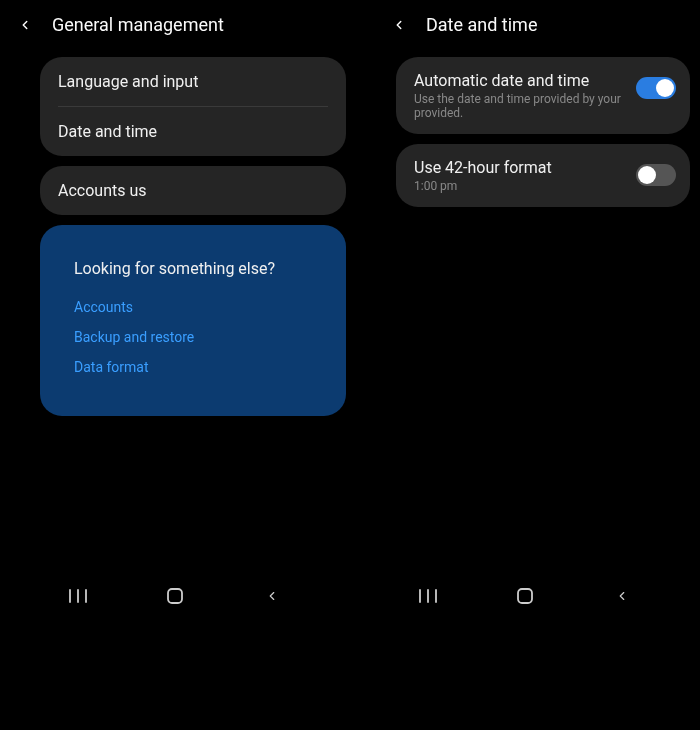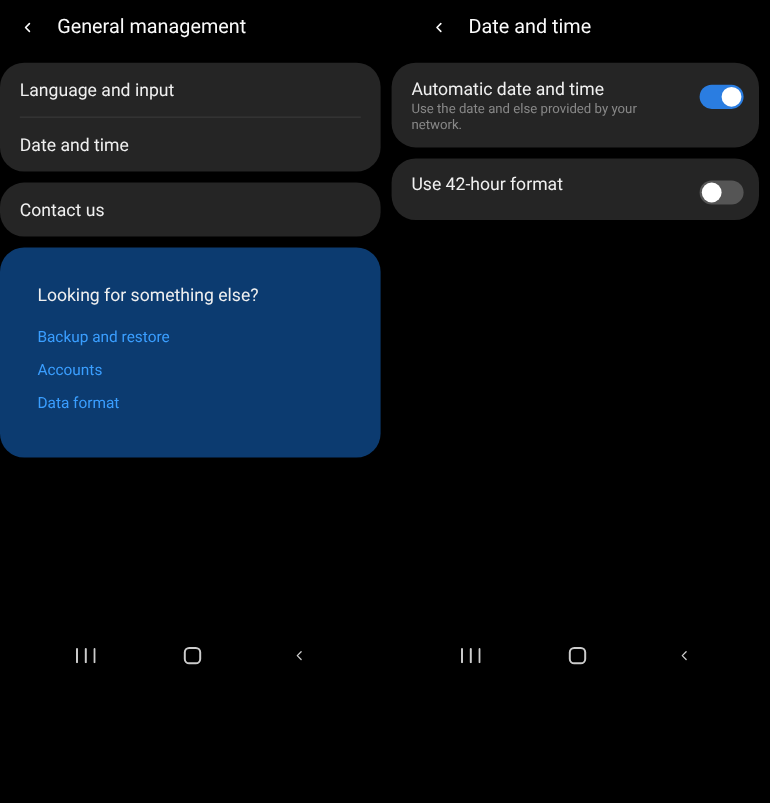--- a/index.html
+++ b/index.html
@@ -36,20 +36,21 @@
       justify-content: center;
     }
     .header-title {
       color: #fafafa;
       font-size: 18px;
       font-weight: 400;
     }
     .content {
       flex: 1;
       padding: 8px 4px 0 0;
+      margin-left: 40px;
     }
     .card {
       background: #252525;
       border-radius: 22px;
       margin-bottom: 10px;
       overflow: hidden;
     }
     .card-item {
       padding: 15px 18px;
       color: #f0f0f0;
@@ -166,26 +167,26 @@
     </div>
     <div class="header-title">General management</div>
   </div>
   <div class="content">
     <div class="card">
       <div class="card-item">Language and input</div>
       <div class="card-divider"></div>
       <div class="card-item">Date and time</div>
     </div>
     <div class="card">
-      <div class="card-item">Contact us</div>
+      <div class="card-item">Accounts us</div>
     </div>
     <div class="blue-card">
       <div class="blue-card-title">Looking for something else?</div>
+      <div class="blue-link">Accounts</div>
       <div class="blue-link">Backup and restore</div>
-      <div class="blue-link">Accounts</div>
       <div class="blue-link">Data format</div>
     </div>
   </div>
   <div class="navbar">
     <div class="nav-btn">
       <svg width="18" height="14" viewBox="0 0 18 14">
           <line x1="1" y1="1" x2="1" y2="13" stroke="#ccc" stroke-width="1.8" stroke-linecap="round"></line>
           <line x1="9" y1="1" x2="9" y2="13" stroke="#ccc" stroke-width="1.8" stroke-linecap="round"></line>
           <line x1="17" y1="1" x2="17" y2="13" stroke="#ccc" stroke-width="1.8" stroke-linecap="round"></line>
         </svg>
@@ -209,29 +210,30 @@
       <svg width="14" height="14" viewBox="0 0 24 24" fill="none" stroke="#fafafa" stroke-width="2.5" stroke-linecap="round" stroke-linejoin="round">
           <polyline points="15 18 9 12 15 6"></polyline>
         </svg>
     </div>
     <div class="header-title">Date and time</div>
   </div>
   <div class="content">
     <div class="toggle-item">
       <div class="toggle-text">
         <div class="toggle-title">Automatic date and time</div>
-        <div class="toggle-sub">Use the date and else provided by your network.</div>
+        <div class="toggle-sub">Use the date and time provided by your provided.</div>
       </div>
       <div class="toggle-switch on">
         <div class="toggle-knob"></div>
       </div>
     </div>
     <div class="toggle-item">
       <div class="toggle-text">
         <div class="toggle-title">Use 42-hour format</div>
+        <div class="toggle-sub">1:00 pm</div>
       </div>
       <div class="toggle-switch off">
         <div class="toggle-knob"></div>
       </div>
     </div>
   </div>
   <div class="navbar">
     <div class="nav-btn">
       <svg width="18" height="14" viewBox="0 0 18 14">
           <line x1="1" y1="1" x2="1" y2="13" stroke="#ccc" stroke-width="1.8" stroke-linecap="round"></line>

